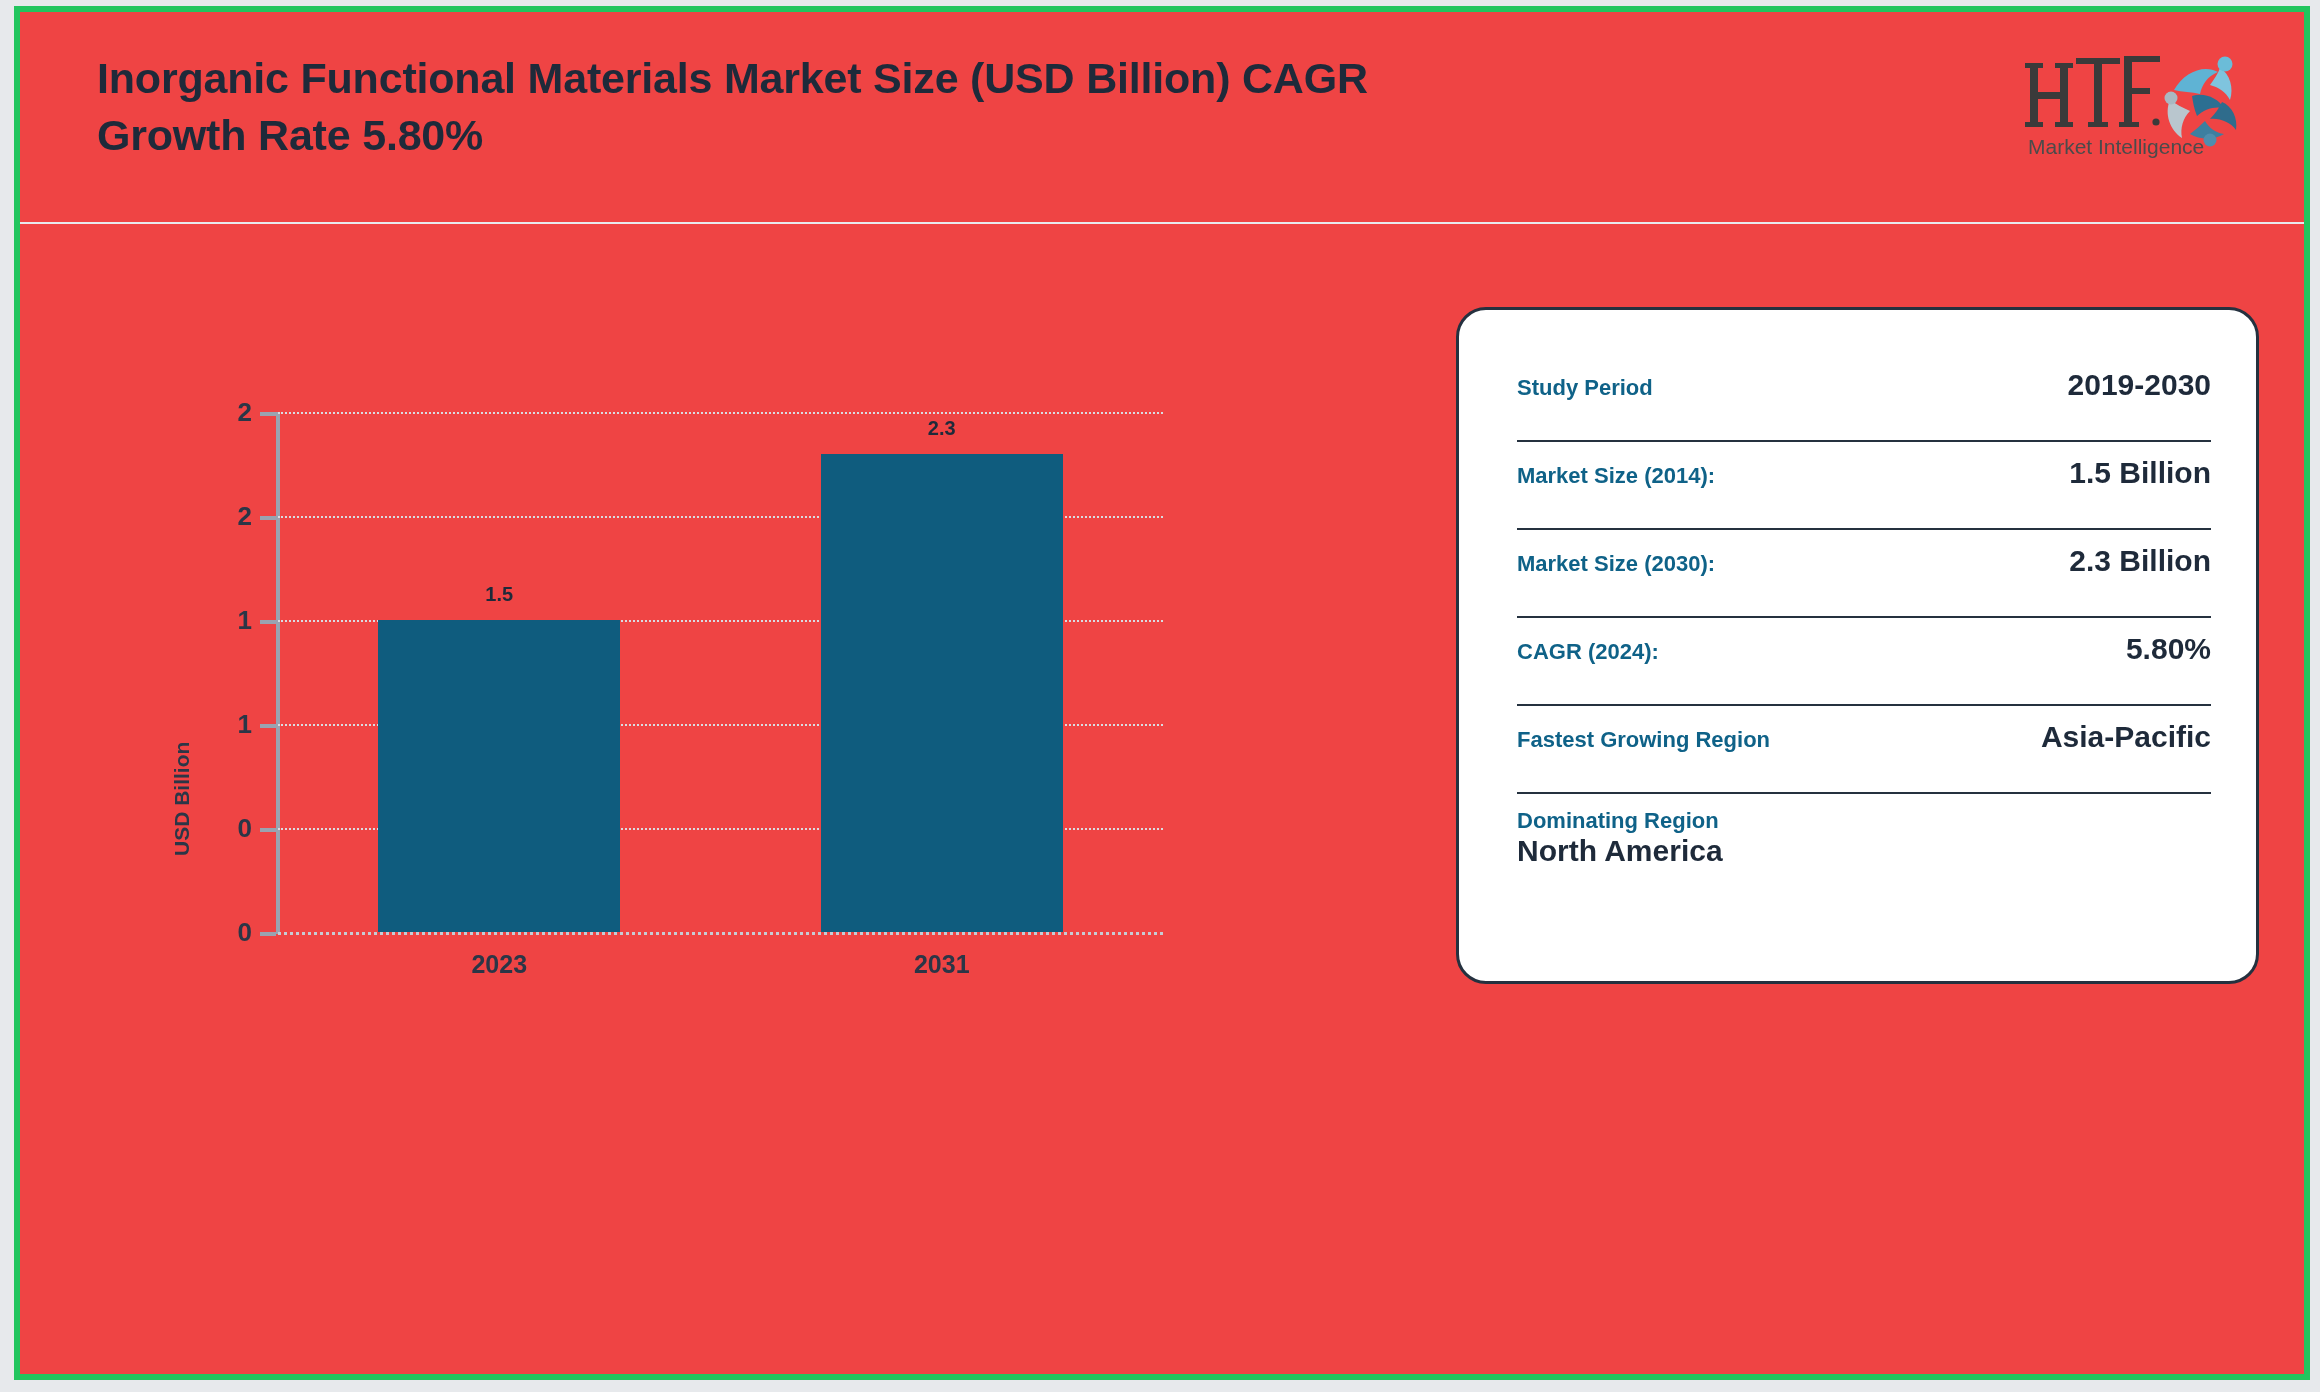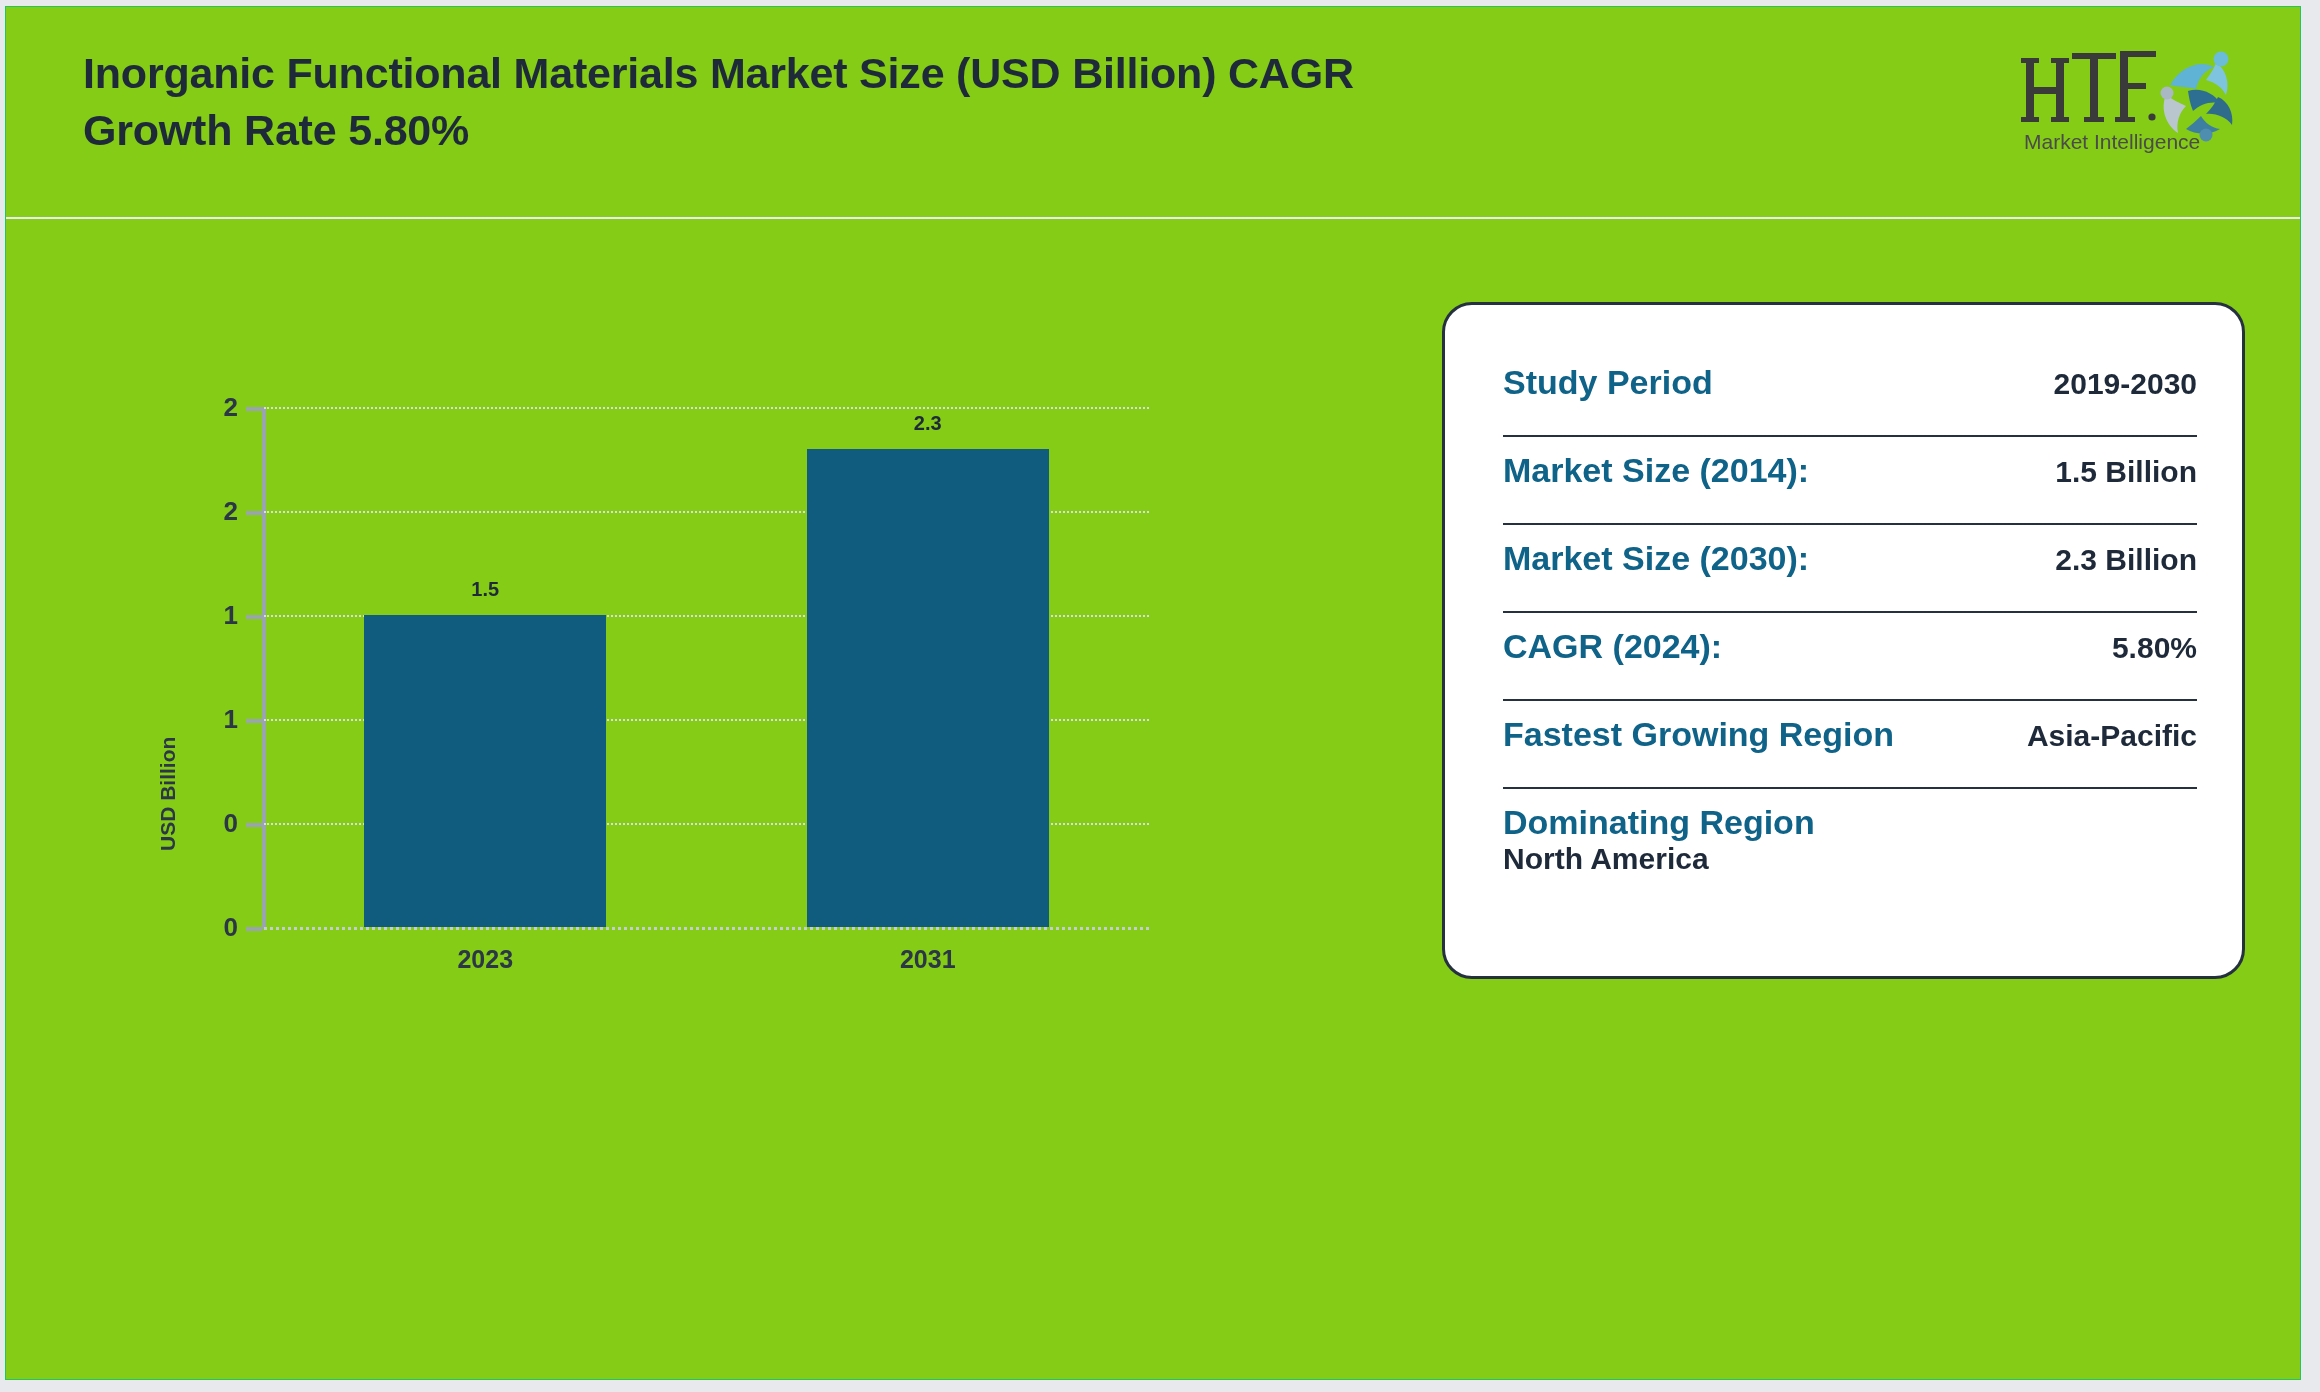--- a/index.html
+++ b/index.html
@@ -10,26 +10,26 @@
   }
   #page {
     position: relative;
     width: 2320px;
     height: 1392px;
     background: #e7e9ec;
     overflow: hidden;
   }
   .card {
     position: absolute;
-    left: 5px;
+    left: 14px;
     top: 6px;
     width: 2296px;
     height: 1374px;
-    background: #84cc16;
-    border: 1px solid #22c55e;
+    background: #ef4444;
+    border: 6px solid #22c55e;
     box-sizing: border-box;
   }
 
   
   .header {
     position: absolute;
     left: 0;
     top: 0;
     width: 100%;
     height: 212px;
@@ -172,21 +172,21 @@
     align-items: baseline;
     justify-content: space-between;
     padding: 0 0 18px 0;
     margin-bottom: 0;
     border-bottom: 2px solid #25313f;
     height: 74px;
     box-sizing: border-box;
   }
   .prow:last-child { border-bottom: none; flex-direction: column; }
   .prow .k {
-    font-size: 34px;
+    font-size: 22px;
     font-weight: bold;
     color: #0f6288;
     white-space: nowrap;
   }
   .prow .v {
     font-size: 30px;
     font-weight: bold;
     color: #1e2a3a;
     white-space: nowrap;
   }

